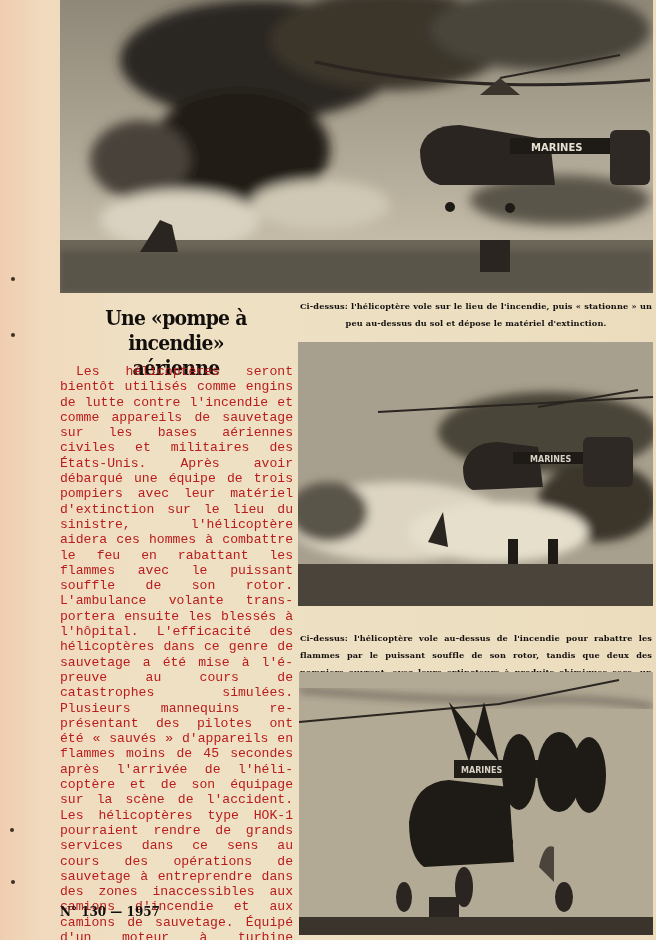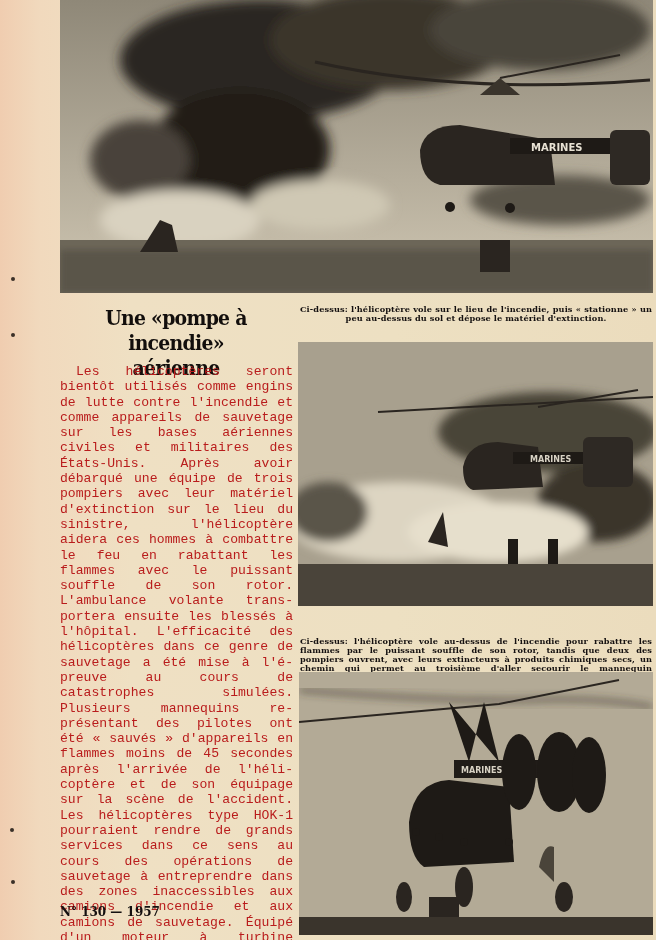--- a/index.html
+++ b/index.html
@@ -18,26 +18,25 @@
     .photo svg { width: 100%; height: 100%; display: block; }
     #photo-top { left: 60px; top: 0; width: 593px; height: 293px; }
     #photo-mid { left: 298px; top: 342px; width: 355px; height: 264px; }
     #photo-bot { left: 299px; top: 672px; width: 354px; height: 263px; }
 
     .caption {
       position: absolute;
       font-family: "DejaVu Serif", serif;
       font-weight: bold;
       font-size: 8.2px;
-      line-height: 9px;
+      line-height: 17px;
       color: #141010;
       text-align: justify;
       text-align-last: center;
       letter-spacing: 0.1px;
-      margin-top: 7px;
     }
     #caption-top { left: 300px; top: 298px; width: 352px; }
     #caption-mid { left: 300px; top: 630px; width: 352px; text-align-last: center; }
 
     #headline {
       position: absolute; left: 58px; top: 306px; width: 236px;
       text-align: center;
       font-family: "DejaVu Serif", serif;
       font-weight: bold;
       font-size: 20.5px;

